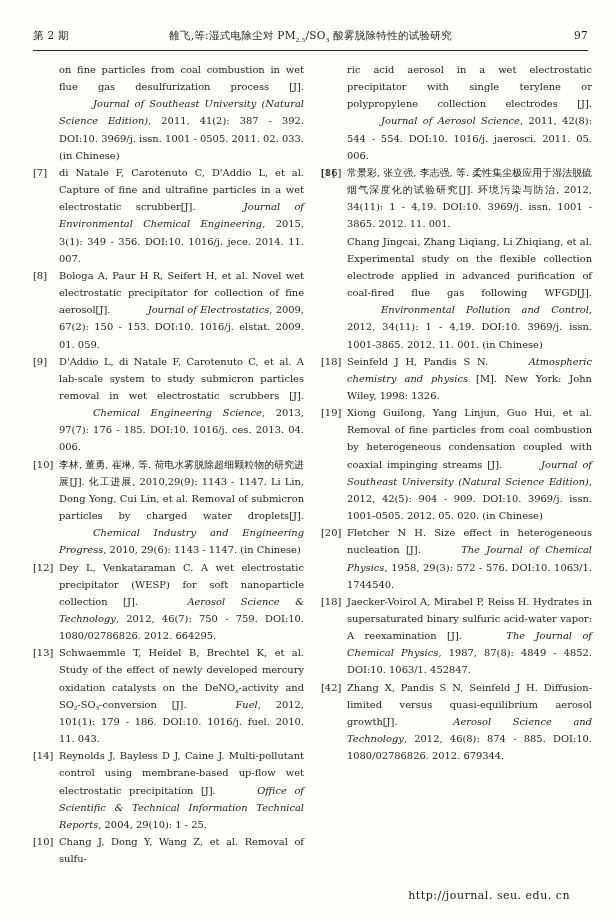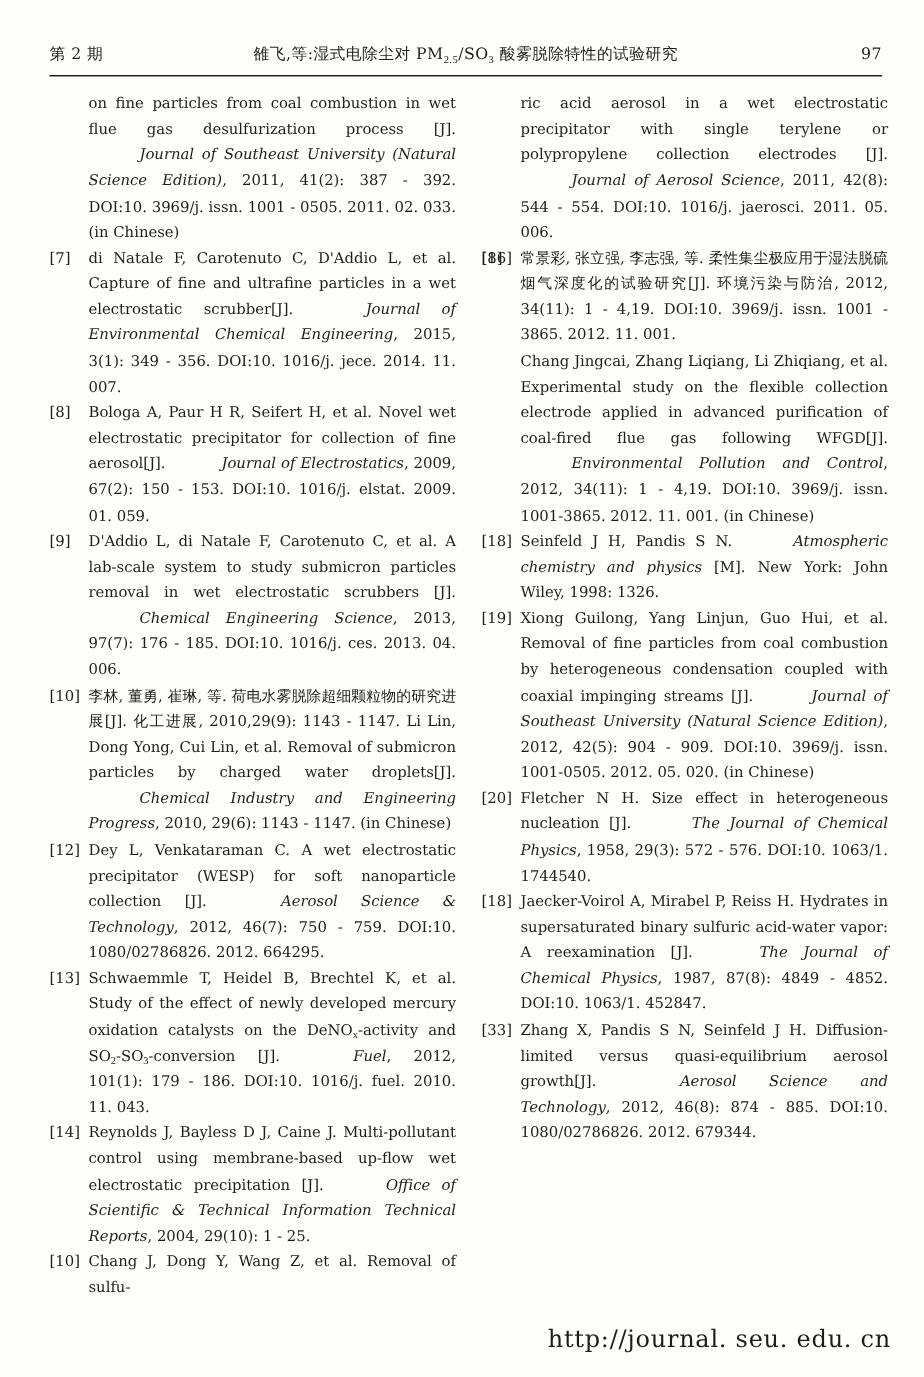--- a/index.html
+++ b/index.html
@@ -34,22 +34,22 @@
     line-height:17.15px;
     text-align:justify;
     text-justify:inter-character;
   }
   .ref{position:relative;padding-left:26px;}
   .ref .ref-label{position:absolute;left:0;top:0;white-space:nowrap;}
   .it{font-style:italic;margin-left:34px;}
   .bd{font-weight:normal;}
   .sb{font-size:7px;position:relative;bottom:-2.5px;line-height:0;font-family:Liberation Serif, serif;}
   .footer-url{
-    position:absolute;right:22px;bottom:16px;
-    font-size:16px;letter-spacing:.5px;
+    position:absolute;right:46px;bottom:16px;
+    font-size:11px;letter-spacing:.5px;
   }
 </style>
 </head>
 <body>
 
 <div class="page">
 
   <div class="running-header">
     <span class="issue">第 2 期</span>
     <span class="ptitle"><span>雒飞,等:湿式电除尘对 PM</span><span class="sb">2.5</span><span>/SO</span><span class="sb">3</span><span> 酸雾脱除特性的试验研究</span></span>
@@ -73,19 +73,19 @@
     <div class="col">
         <div class="ref"><span>ric acid aerosol in a wet electrostatic precipitator with single terylene or polypropylene collection electrodes [J]. </span><span class="it">Journal of Aerosol Science</span><span>, 2011, </span><span class="bd">42</span><span>(8): 544 - 554. DOI:10. 1016/j. jaerosci. 2011. 05. 006.</span></div>
         <div class="ref"><span class="ref-label">[16]</span></div>
         <div class="ref"><span class="ref-label">[8]</span><span>常景彩, 张立强, 李志强, 等. 柔性集尘极应用于湿法脱硫烟气深度化的试验研究[J]. 环境污染与防治, 2012, 34(11): 1 - 4,19. DOI:10. 3969/j. issn. 1001 - 3865. 2012. 11. 001.</span></div>
         <div class="ref"><span>Chang Jingcai, Zhang Liqiang, Li Zhiqiang, et al. Experimental study on the flexible collection electrode applied in advanced purification of coal-fired flue gas following WFGD[J]. </span><span class="it">Environmental Pollution and Control</span><span>, 2012, </span><span class="bd">34</span><span>(11): 1 - 4,19. DOI:10. 3969/j. issn. 1001-3865. 2012. 11. 001. (in Chinese)</span></div>
         <div class="ref"><span class="ref-label">[18]</span><span>Seinfeld J H, Pandis S N. </span><span class="it">Atmospheric chemistry and physics</span><span> [M]. New York: John Wiley, 1998: 1326.</span></div>
         <div class="ref"><span class="ref-label">[19]</span></div>
         <div class="ref"><span>Xiong Guilong, Yang Linjun, Guo Hui, et al. Removal of fine particles from coal combustion by heterogeneous condensation coupled with coaxial impinging streams [J]. </span><span class="it">Journal of Southeast University (Natural Science Edition)</span><span>, 2012, </span><span class="bd">42</span><span>(5): 904 - 909. DOI:10. 3969/j. issn. 1001-0505. 2012. 05. 020. (in Chinese)</span></div>
         <div class="ref"><span class="ref-label">[20]</span><span>Fletcher N H. Size effect in heterogeneous nucleation [J]. </span><span class="it">The Journal of Chemical Physics</span><span>, 1958, </span><span class="bd">29</span><span>(3): 572 - 576. DOI:10. 1063/1. 1744540.</span></div>
         <div class="ref"><span class="ref-label">[18]</span><span>Jaecker-Voirol A, Mirabel P, Reiss H. Hydrates in supersaturated binary sulfuric acid-water vapor: A reexamination [J]. </span><span class="it">The Journal of Chemical Physics</span><span>, 1987, </span><span class="bd">87</span><span>(8): 4849 - 4852. DOI:10. 1063/1. 452847.</span></div>
-        <div class="ref"><span class="ref-label">[33]</span><span>Zhang X, Pandis S N, Seinfeld J H. Diffusion-limited versus quasi-equilibrium aerosol growth[J]. </span><span class="it">Aerosol Science and Technology</span><span>, 2012, </span><span class="bd">46</span><span>(8): 874 - 885. DOI:10. 1080/02786826. 2012. 679344.</span></div>
+        <div class="ref"><span class="ref-label">[42]</span><span>Zhang X, Pandis S N, Seinfeld J H. Diffusion-limited versus quasi-equilibrium aerosol growth[J]. </span><span class="it">Aerosol Science and Technology</span><span>, 2012, </span><span class="bd">46</span><span>(8): 874 - 885. DOI:10. 1080/02786826. 2012. 679344.</span></div>
       </div>
   </div>
 
   <div class="footer-url">http://journal. seu. edu. cn</div>
 
 </div>
 
 </body></html>

